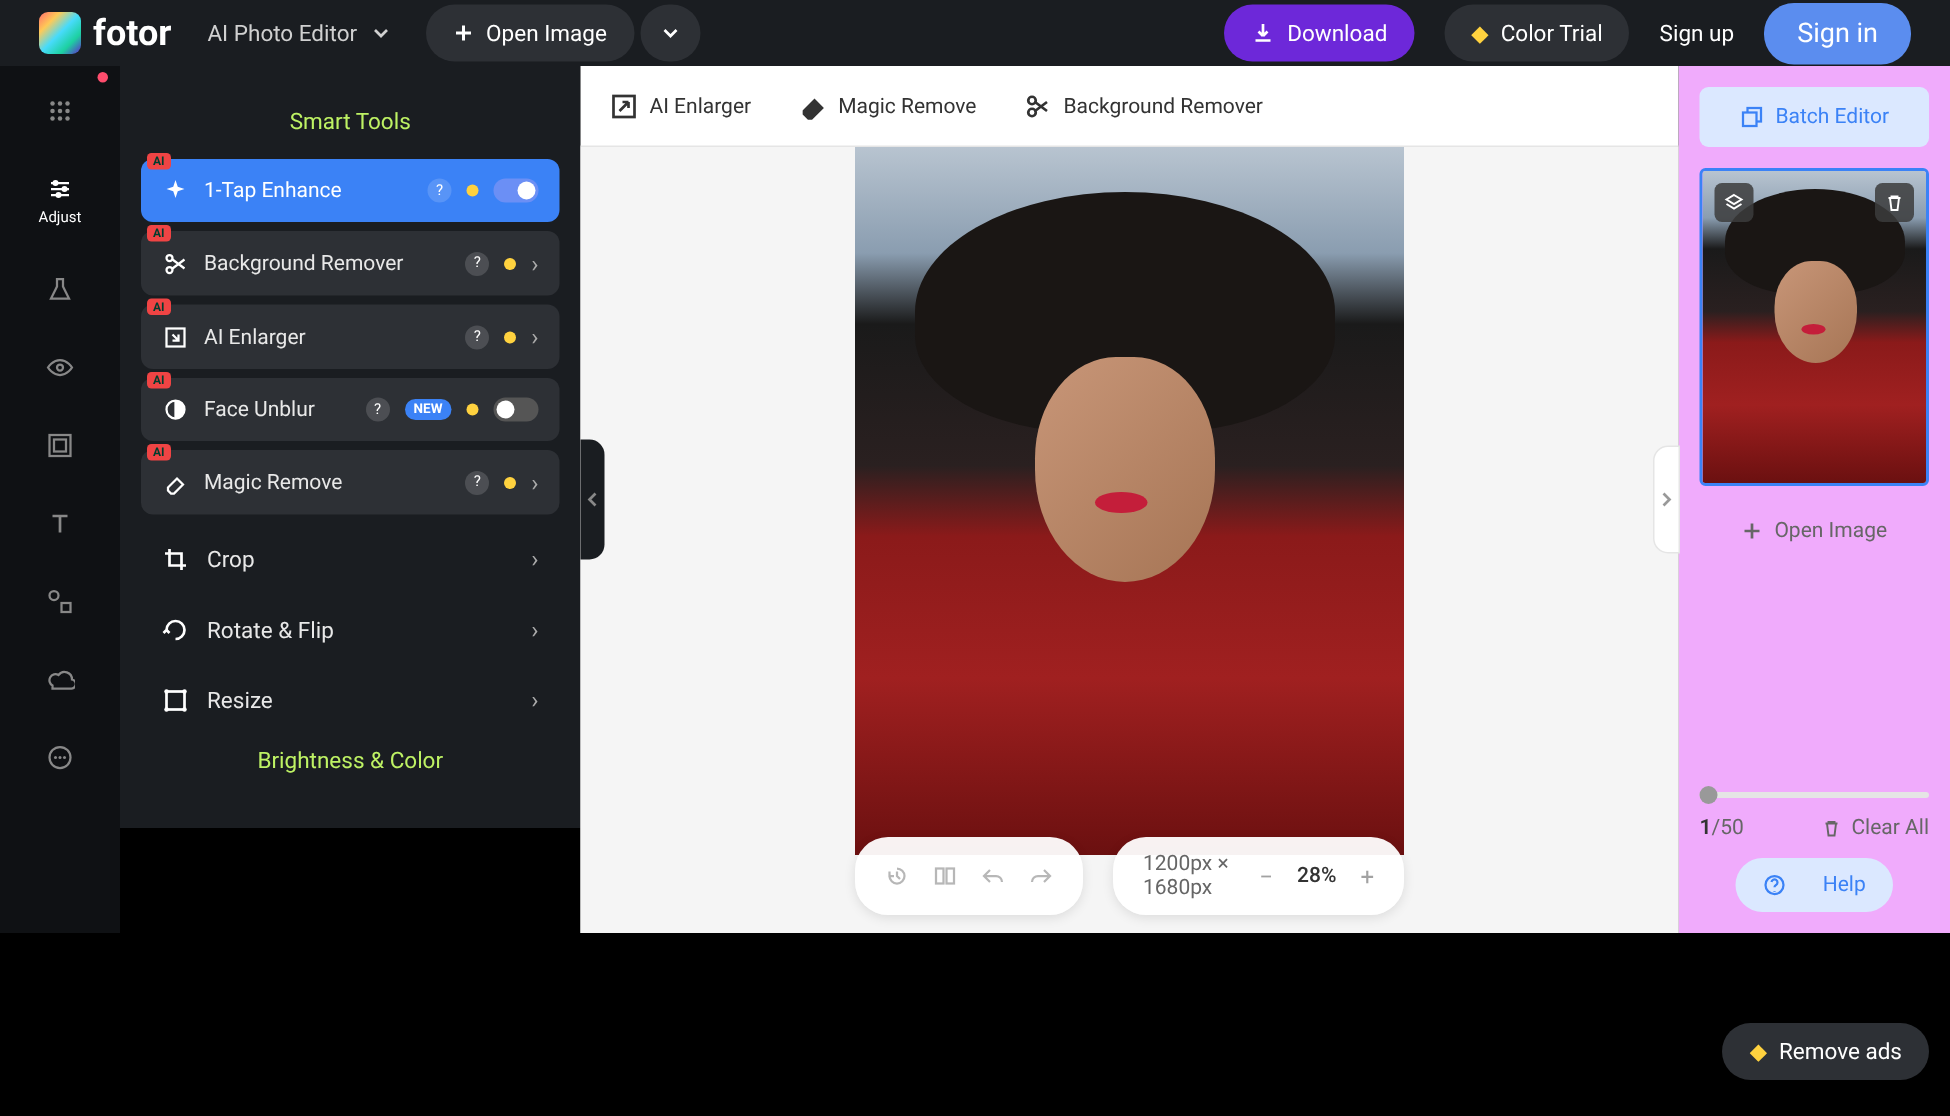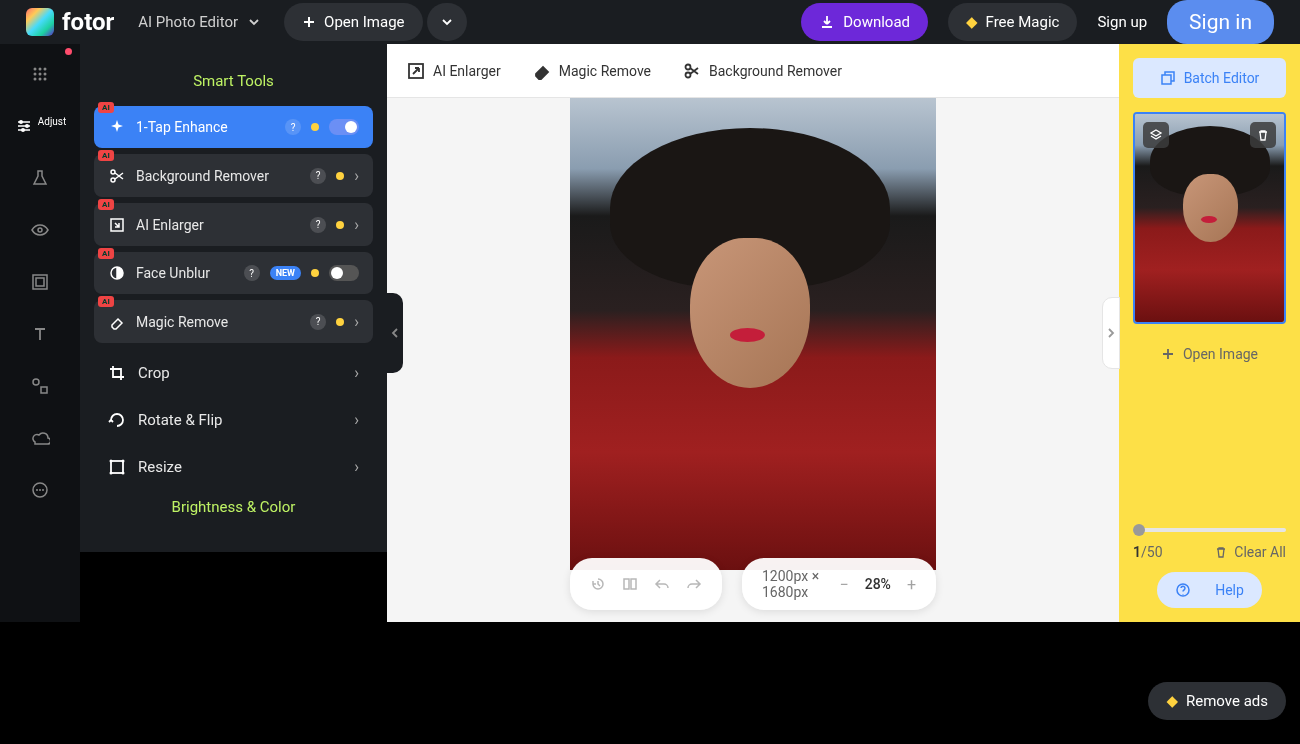--- a/index.html
+++ b/index.html
@@ -10,25 +10,25 @@
 .dropdown-btn{display:flex;align-items:center;gap:10px;color:#d0d0d0;font-size:15px;cursor:pointer;padding:8px 4px}
 .open-img-group{display:flex;gap:4px}
 .open-img-btn{background:#2d3035;padding:10px 18px;border-radius:19px;display:flex;align-items:center;gap:8px;font-size:15px;cursor:pointer}
 .open-img-chev{background:#2d3035;padding:10px 14px;border-radius:19px;display:flex;align-items:center;cursor:pointer}
 .spacer{flex:1}
 .pill-btn{padding:10px 18px;border-radius:20px;display:flex;align-items:center;gap:8px;font-size:15px;cursor:pointer}
 .download-btn{background:#6d28d9;color:#fff}
 .trial-btn{background:#2d3035}
 .diamond{color:#ffd23f}
 .signup{font-size:15px;cursor:pointer}
-.signin-btn{background:#5b8def;padding:10px 22px;border-radius:20px;font-size:21px;cursor:pointer}
+.signin-btn{background:#5b8def;padding:10px 22px;border-radius:20px;font-size:18px;cursor:pointer}
 .main{display:flex;height:578px}
 .rail{width:80px;background:#0f1114;display:flex;flex-direction:column;align-items:center;padding-top:20px;gap:32px;position:relative}
 .rail-dot{position:absolute;top:4px;right:8px;width:7px;height:7px;border-radius:50%;background:#ff4d6d}
-.rail-item{display:flex;flex-direction:row;gap:4px;cursor:pointer;color:#888}
+.rail-item{display:flex;flex-direction:column;align-items:center;gap:4px;cursor:pointer;color:#888}
 .rail-item.active{color:#fff}
 .rail-icon{width:20px;height:20px;display:flex;align-items:center;justify-content:center}
 .rail-label{font-size:10px}
 .sidebar{width:307px;background:#1a1d21;padding:20px 14px;overflow-y:auto}
 .section-title{text-align:center;color:#bef264;font-size:15px;margin:8px 0 16px}
 .tool-item{background:#2d3035;border-radius:8px;padding:12px 14px;margin-bottom:6px;display:flex;align-items:center;gap:10px;cursor:pointer;position:relative}
 .tool-item.active{background:#3b82f6}
 .ai-badge{position:absolute;top:-4px;left:4px;background:#ef4444;color:#003d2e;font-size:8px;font-weight:700;padding:1px 4px;border-radius:3px}
 .tool-icon{width:18px;height:18px;display:flex;align-items:center;justify-content:center;color:#fff}
 .tool-label{flex:1;font-size:14px;color:#e8e8e8}
@@ -51,21 +51,21 @@
 .photo{width:366px;height:472px;background:linear-gradient(180deg,#b8c4d0 0%,#8a9db0 15%,#1a1a1a 25%,#2a2020 45%,#8b1a1a 55%,#a02020 75%,#6b1010 100%);position:relative}
 .hat{position:absolute;top:30px;left:40px;width:280px;height:160px;background:#1a1614;border-radius:50% 50% 40% 40%}
 .face{position:absolute;top:140px;left:120px;width:120px;height:150px;background:linear-gradient(135deg,#c89678 0%,#a67555 100%);border-radius:45% 45% 50% 50%}
 .lips{position:absolute;top:90px;left:40px;width:35px;height:14px;background:#c41e3a;border-radius:50%}
 .canvas-footer{position:absolute;bottom:12px;left:50%;transform:translateX(-50%);display:flex;gap:20px}
 .footer-pill{background:rgba(255,255,255,0.95);border-radius:22px;padding:10px 20px;display:flex;align-items:center;gap:16px;color:#666;box-shadow:0 2px 8px rgba(0,0,0,0.1)}
 .footer-ic{cursor:pointer;opacity:.6}
 .dims{color:#666;font-size:14px}
 .zoom{color:#333;font-size:14px;font-weight:500}
 .expand-tab{position:absolute;right:-1px;top:50%;transform:translateY(-50%);width:18px;height:72px;background:#fff;border:1px solid #e5e5e5;border-radius:10px 0 0 10px;display:flex;align-items:center;justify-content:center;cursor:pointer;color:#999}
-.right-panel{width:181px;background:#fde047;padding:14px;display:flex;flex-direction:column;gap:14px}
+.right-panel{width:181px;background:#f0abfc;padding:14px;display:flex;flex-direction:column;gap:14px}
 .batch-btn{background:#dbe8ff;color:#3b82f6;padding:12px;border-radius:6px;display:flex;align-items:center;justify-content:center;gap:8px;font-size:14px;cursor:pointer}
 .thumb-box{border:2px solid #3b82f6;border-radius:4px;position:relative;height:212px;overflow:hidden}
 .thumb-img{width:100%;height:100%;background:linear-gradient(180deg,#b8c4d0 0%,#8a9db0 15%,#1a1a1a 25%,#2a2020 45%,#8b1a1a 55%,#a02020 75%,#6b1010 100%)}
 .thumb-hat{position:absolute;top:12px;left:15px;width:120px;height:70px;background:#1a1614;border-radius:50% 50% 40% 40%}
 .thumb-face{position:absolute;top:60px;left:48px;width:55px;height:68px;background:linear-gradient(135deg,#c89678,#a67555);border-radius:45% 45% 50% 50%}
 .thumb-lips{position:absolute;top:42px;left:18px;width:16px;height:7px;background:#c41e3a;border-radius:50%}
 .thumb-overlay{position:absolute;top:8px;width:26px;height:26px;background:rgba(60,60,60,0.85);border-radius:5px;display:flex;align-items:center;justify-content:center;color:#fff;cursor:pointer}
 .open-more{display:flex;align-items:center;justify-content:center;gap:8px;color:#666;font-size:14px;cursor:pointer;padding:8px}
 .right-footer{margin-top:auto;display:flex;flex-direction:column;gap:12px}
 .rslider{height:4px;background:#e5e5e5;border-radius:2px;position:relative}
@@ -107,21 +107,21 @@
   </div>
   <div class="spacer"></div>
   <div class="pill-btn download-btn">
     <svg width="16" height="16" viewBox="0 0 16 16">
         <path d="M8 2v8m0 0l-3-3m3 3l3-3M3 13h10" stroke="#fff" stroke-width="1.8" fill="none"></path>
       </svg>
     <span>Download</span>
   </div>
   <div class="pill-btn trial-btn">
     <span class="diamond">◆</span>
-    <span>Free Magic</span>
+    <span>Color Trial</span>
   </div>
   <div class="signup">Sign up</div>
   <div class="signin-btn">Sign in</div>
 </div>
 
 <div class="main">
   <div class="rail">
     <div class="rail-dot"></div>
     <div class="rail-item">
       <div class="rail-icon">

